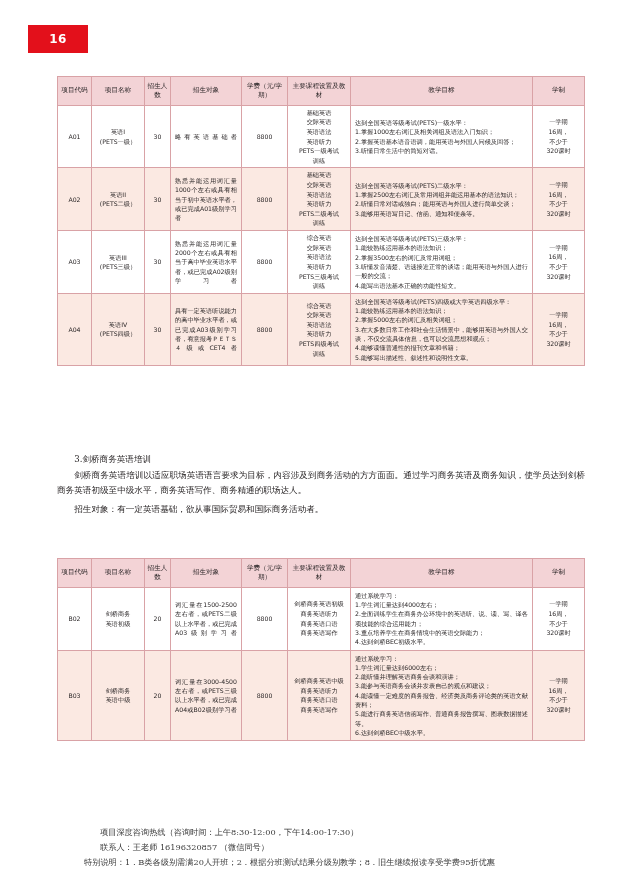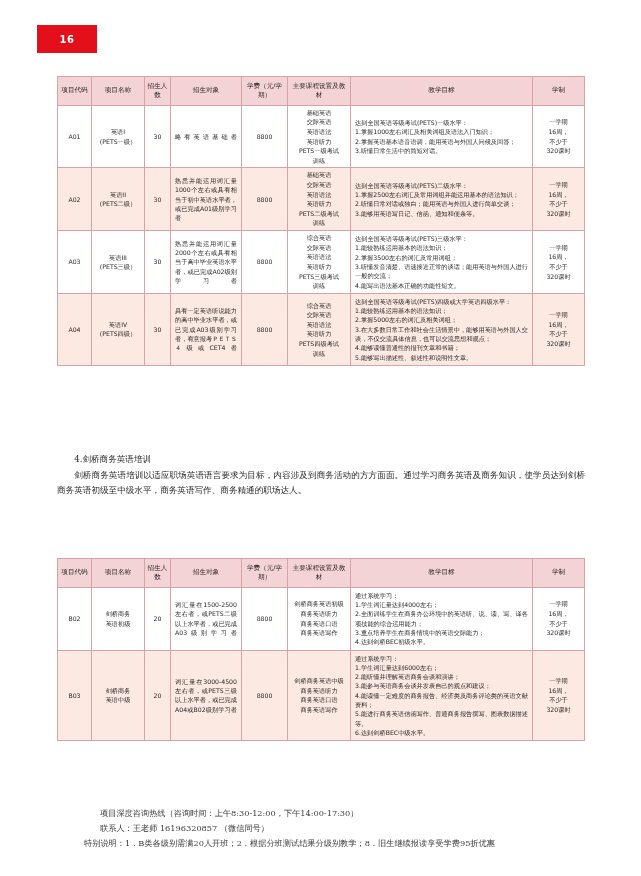--- a/index.html
+++ b/index.html
@@ -25,27 +25,26 @@
 
   
   .page-number-badge {
     position: absolute;
     left: 28px;
     top: 25px;
     width: 60px;
     height: 28px;
     background: #e3101b;
     color: #ffffff;
-    font-size: 10px;
+    font-size: 12px;
     font-weight: bold;
     display: flex;
     align-items: center;
     justify-content: center;
     letter-spacing: .5px;
-    margin-left: 9px;
   }
 
   
   .course-table {
     position: absolute;
     border-collapse: collapse;
     table-layout: fixed;
     font-size: 6.2px;
     line-height: 1.5;
   }
@@ -105,20 +104,21 @@
 
   
   .footer-block {
     position: absolute;
     left: 100px;
     width: 500px;
     font-family: "DejaVu Serif", "Liberation Serif", serif;
     font-size: 8.2px;
     line-height: 1.85;
     color: #3a3a3a;
+    margin-top: 19px;
   }
   #footer-line-1 { top: 806px; }
   #footer-line-2 { top: 821px; }
   #footer-line-3 { top: 836px; left: 84px; width: 530px; }
 </style>
 </head>
 <body>
 
 <div class="page">
 
@@ -185,24 +185,27 @@
         <td class="cell-target">具有一定英语听说能力的高中毕业水平者，或已完成A03级别学习者，有意报考ＰＥＴＳ４级或CET4者</td>
         <td class="cell-fee">8800</td>
         <td class="cell-course">综合英语<br>交际英语<br>英语语法<br>英语听力<br>PETS四级考试<br>训练</td>
         <td class="cell-goal">达到全国英语等级考试(PETS)四级或大学英语四级水平：<br>1.能较熟练运用基本的语法知识；<br>2.掌握5000左右的词汇及相关词组；<br>3.在大多数日常工作和社会生活情景中，能够用英语与外国人交谈，不仅交流具体信息，也可以交流思想和观点；<br>4.能够读懂普通性的报刊文章和书籍；<br>5.能够写出描述性、叙述性和说明性文章。</td>
         <td class="cell-term">一学期<br>16周，<br>不少于<br>320课时</td>
       </tr>
     </tbody>
   </table>
 
   <div class="body-block" id="section-heading">
-    <span class="indent-2">4.剑桥商务英语培训</span>
+    <span class="indent-2">3.剑桥商务英语培训</span>
   </div>
   <div class="body-block" id="section-para">
     <span class="indent-2">剑桥商务英语培训以适应职场英语语言要求为目标，内容涉及到商务活动的方方面面。通过学习商务英语及商务知识，使学员达到剑桥商务英语初级至中级水平，商务英语写作、商务精通的职场达人。</span>
+  </div>
+  <div class="body-block" id="section-audience">
+    <span class="indent-2">招生对象：有一定英语基础，欲从事国际贸易和国际商务活动者。</span>
   </div>
 
   <table class="course-table" id="table-b">
     <colgroup>
       <col style="width:34px">
       <col style="width:53px">
       <col style="width:26px">
       <col style="width:71px">
       <col style="width:46px">
       <col style="width:63px">

